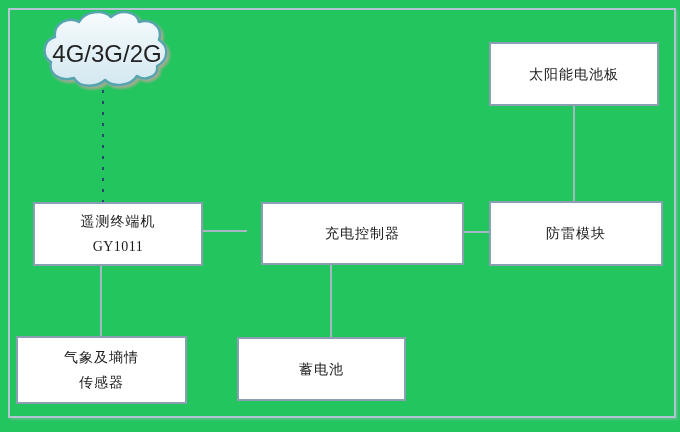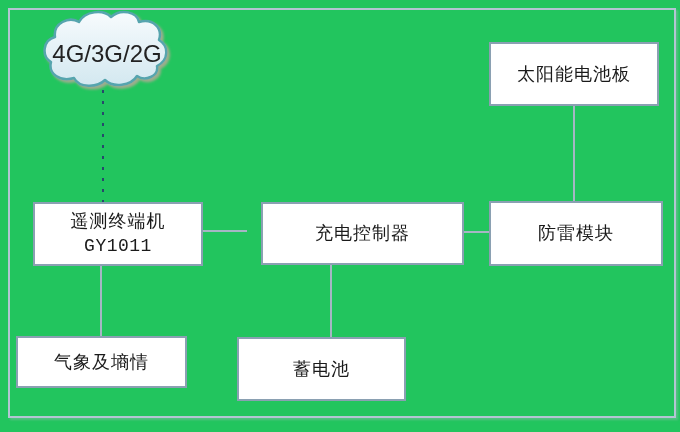--- a/index.html
+++ b/index.html
@@ -36,33 +36,33 @@
   .node {
     position: absolute;
     box-sizing: border-box;
     background: #ffffff;
     border: 2px solid #8aa0b2;
     display: flex;
     flex-direction: column;
     justify-content: center;
     text-align: center;
     color: #1a1a1a;
-    font-size: 18px;
+    font-size: 14px;
     line-height: 25px;
     letter-spacing: 1px;
   }
   .node .latin {
-    font-family: Liberation Mono, monospace;
+    font-family: Liberation Serif, serif;
     letter-spacing: 0.5px;
   }
   #node-telemetry { left: 16px;  top: 202px; width: 170px; height: 64px; margin-left: 17px; }
   #node-charge    { left: 247px; top: 202px; width: 203px; height: 63px; margin-left: 14px; }
   #node-solar     { left: 489px; top: 42px;  width: 170px; height: 64px; }
   #node-lightning { left: 489px; top: 201px; width: 174px; height: 65px; }
-  #node-sensor    { left: 16px;  top: 336px; width: 171px; height: 52px; }
+  #node-sensor    { left: 16px;  top: 336px; width: 171px; height: 68px; }
   #node-battery   { left: 237px; top: 337px; width: 169px; height: 64px; }
   .cloud-label {
     position: absolute;
     left: 42px;
     top: 40px;
     width: 130px;
     text-align: center;
     font-family: "Liberation Sans", sans-serif;
     font-size: 24px;
     color: #222222;
@@ -122,19 +122,20 @@
   <div class="node" id="node-solar">
     <span>太阳能电池板</span>
   </div>
 
   <div class="node" id="node-lightning">
     <span>防雷模块</span>
   </div>
 
   <div class="node" id="node-sensor">
     <span>气象及墒情</span>
+    <span>传感器</span>
   </div>
 
   <div class="node" id="node-battery">
     <span>蓄电池</span>
   </div>
 
 </div>
 
 </body></html>

